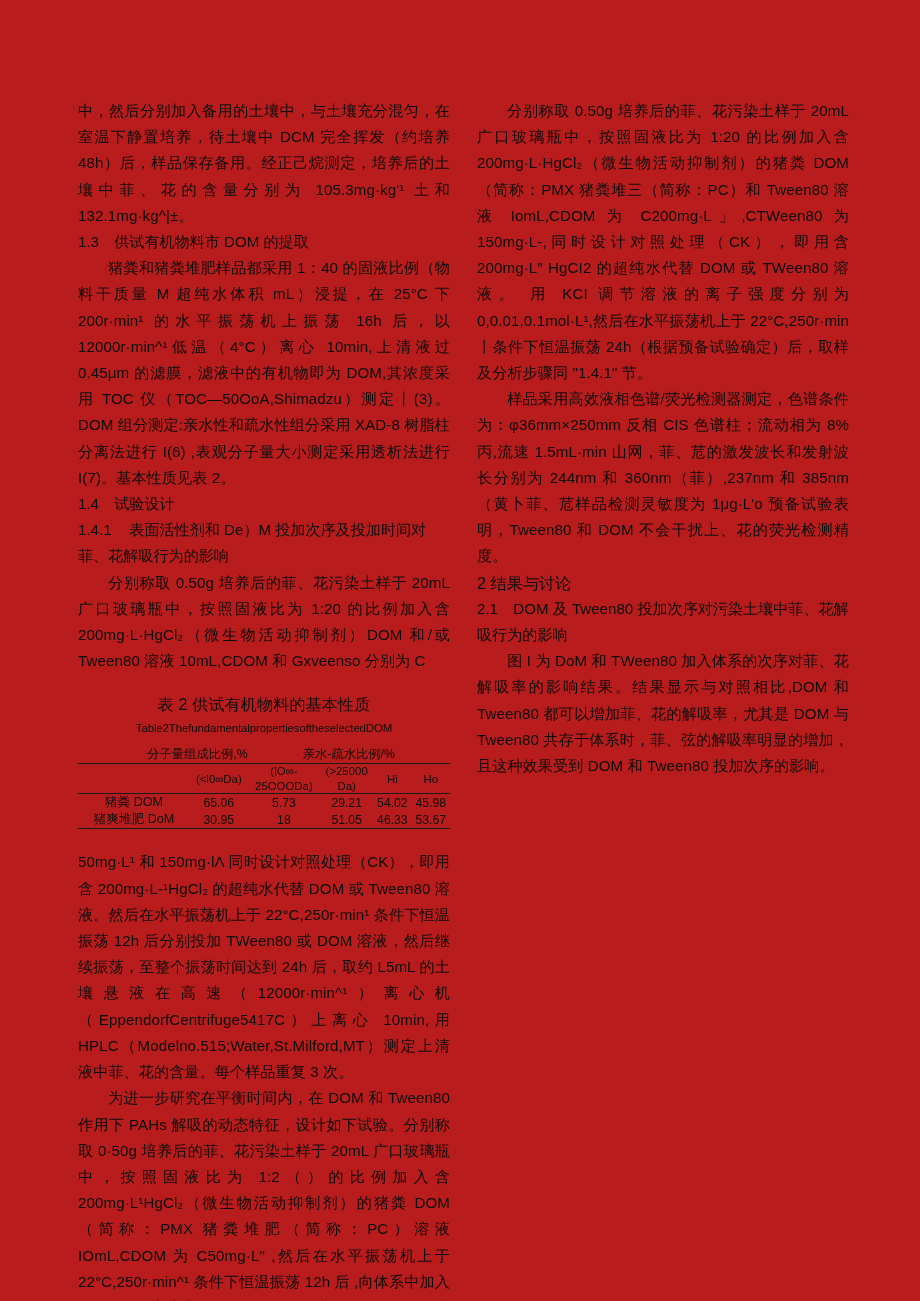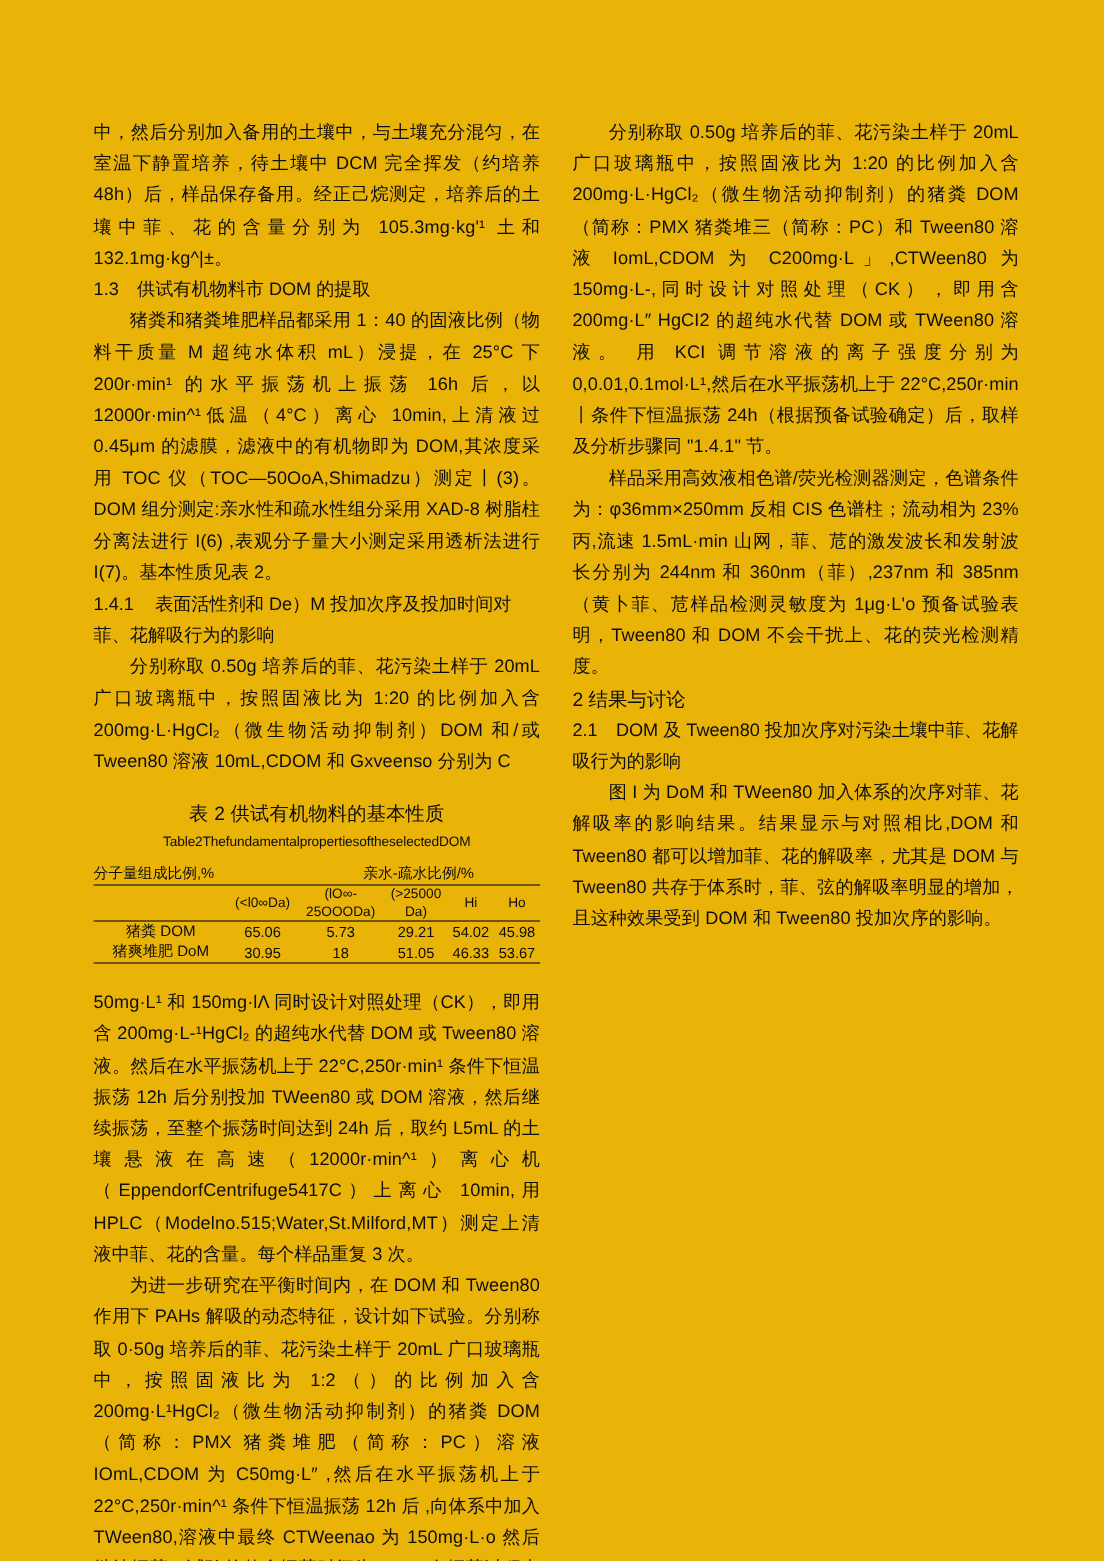--- a/index.html
+++ b/index.html
@@ -8,21 +8,21 @@
     background: #ffffff;
   }
   body {
     font-family: "Liberation Sans", "DejaVu Sans", sans-serif;
     color: #0d0d0d;
   }
   .page {
     position: relative;
     width: 920px;
     height: 1301px;
-    background: #eab308;
+    background: #b91c1c;
     overflow: hidden;
     box-sizing: border-box;
   }
   .columns {
     position: absolute;
     left: 78px;
     top: 98px;
     width: 764px;
     display: flex;
     gap: 27px;
@@ -89,21 +89,21 @@
   table.data td, table.data th {
     padding: 0;
     font-weight: normal;
     vertical-align: middle;
   }
   .grouprow td {
     font-size: 12.3px;
     padding-bottom: 3px;
     white-space: nowrap;
   }
-  .g-left { text-align: left; padding-left: 2px; }
+  .g-left { text-align: right; padding-left: 2px; }
   .g-right { text-align: center; padding-left: 22px; }
   .rule-top td {
     border-top: 1.3px solid #1a1a1a;
   }
   .rule-mid td {
     border-top: 1.1px solid #1a1a1a;
   }
   .rule-bot td {
     border-bottom: 1.3px solid #1a1a1a;
   }
@@ -133,20 +133,21 @@
   <div class="columns">
 
     <div class="col">
 
       <p class="para">中，然后分别加入备用的土壤中，与土壤充分混匀，在室温下静置培养，待土壤中 DCM 完全挥发（约培养 48h）后，样品保存备用。经正己烷测定，培养后的土壤中菲、花的含量分别为 105.3mg·kg'¹ 土和 132.1mg·kg^|±。</p>
 
       <p class="head"><span class="num">1.3</span><span>供试有机物料市 DOM 的提取</span></p>
 
       <p class="para indent">猪粪和猪粪堆肥样品都采用 1：40 的固液比例（物料干质量 M 超纯水体积 mL）浸提，在 25°C 下 200r·min¹ 的水平振荡机上振荡 16h 后，以 12000r·min^¹低温（4°C）离心 10min,上清液过 0.45μm 的滤膜，滤液中的有机物即为 DOM,其浓度采用 TOC 仪（TOC—50OoA,Shimadzu）测定丨(3)。DOM 组分测定:亲水性和疏水性组分采用 XAD-8 树脂柱分离法进行 I(6) ,表观分子量大小测定采用透析法进行 I(7)。基本性质见表 2。</p>
 
+      <p class="head"><span class="num">1.4</span><span>试验设计</span></p>
 
       <p class="head"><span class="num-wide">1.4.1</span><span>表面活性剂和 De）M 投加次序及投加时间对菲、花解吸行为的影响</span></p>
 
       <p class="para indent">分别称取 0.50g 培养后的菲、花污染土样于 20mL 广口玻璃瓶中，按照固液比为 1:20 的比例加入含 200mg·L·HgCl₂（微生物活动抑制剂）DOM 和/或 Tween80 溶液 10mL,CDOM 和 Gxveenso 分别为 C</p>
 
       <div class="table-block">
         <div class="tbl-caption-cn">表 2 供试有机物料的基本性质</div>
         <div class="tbl-caption-en">Table2ThefundamentalpropertiesoftheselectedDOM</div>
 
         <table class="data">
@@ -199,21 +200,21 @@
 
       <p class="para indent">为进一步研究在平衡时间内，在 DOM 和 Tween80 作用下 PAHs 解吸的动态特征，设计如下试验。分别称取 0·50g 培养后的菲、花污染土样于 20mL 广口玻璃瓶中，按照固液比为 1:2（）的比例加入含 200mg·L¹HgCl₂（微生物活动抑制剂）的猪粪 DOM（简称：PMX 猪粪堆肥（简称：PC）溶液 IOmL,CDOM 为 C50mg·L″ ,然后在水平振荡机上于 22°C,250r·min^¹ 条件下恒温振荡 12h 后 ,向体系中加入 TWeen80,溶液中最终 CTWeenao 为 150mg·L·o 然后继续振荡，试验的整个振荡时间为 24h。在振荡过程中分别于 0.5,1,1.5,2,4,12,12.5,13,13.5,14,24h 进行动态取样 ,取样及分析步骤同上。 1.4.2 离子强度对菲、弦解吸行为的影响</p>
 
     </div>
 
     <div class="col">
 
       <p class="para indent">分别称取 0.50g 培养后的菲、花污染土样于 20mL 广口玻璃瓶中，按照固液比为 1:20 的比例加入含 200mg·L·HgCl₂（微生物活动抑制剂）的猪粪 DOM（简称：PMX 猪粪堆三（简称：PC）和 Tween80 溶液 IomL,CDOM 为 C200mg·L」,CTWeen80 为 150mg·L-,同时设计对照处理（CK），即用含 200mg·L″ HgCI2 的超纯水代替 DOM 或 TWeen80 溶液。 用 KCI 调节溶液的离子强度分别为 0,0.01,0.1mol·L¹,然后在水平振荡机上于 22°C,250r·min丨条件下恒温振荡 24h（根据预备试验确定）后，取样及分析步骤同 "1.4.1" 节。</p>
 
 
-      <p class="para indent">样品采用高效液相色谱/荧光检测器测定，色谱条件为：φ36mm×250mm 反相 CIS 色谱柱；流动相为 23%丙,流速 1.5mL·min 山网，菲、苊的激发波长和发射波长分别为 244nm 和 360nm（菲）,237nm 和 385nm（黄卜菲、苊样品检测灵敏度为 1μg·L'o 预备试验表明，Tween80 和 DOM 不会干扰上、花的荧光检测精度。</p>
+      <p class="para indent">样品采用高效液相色谱/荧光检测器测定，色谱条件为：φ36mm×250mm 反相 CIS 色谱柱；流动相为 8%丙,流速 1.5mL·min 山网，菲、苊的激发波长和发射波长分别为 244nm 和 360nm（菲）,237nm 和 385nm（黄卜菲、苊样品检测灵敏度为 1μg·L'o 预备试验表明，Tween80 和 DOM 不会干扰上、花的荧光检测精度。</p>
 
       <p class="sec2">2 结果与讨论</p>
 
       <p class="head"><span class="num">2.1</span><span>DOM 及 Tween80 投加次序对污染土壤中菲、花解吸行为的影响</span></p>
 
       <p class="para indent">图 I 为 DoM 和 TWeen80 加入体系的次序对菲、花解吸率的影响结果。结果显示与对照相比,DOM 和 Tween80 都可以增加菲、花的解吸率，尤其是 DOM 与 Tween80 共存于体系时，菲、弦的解吸率明显的增加，且这种效果受到 DOM 和 Tween80 投加次序的影响。</p>
 
     </div>
 
   </div>

